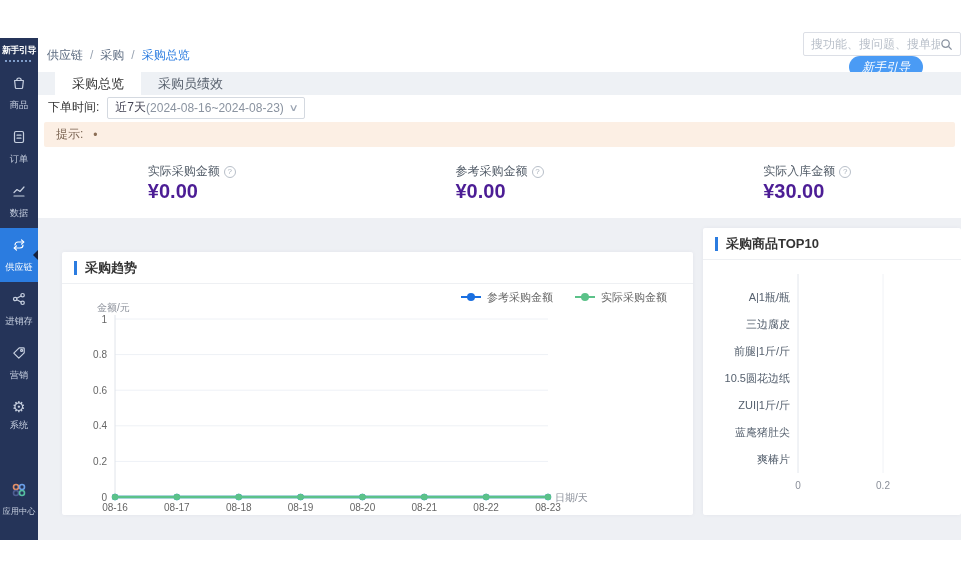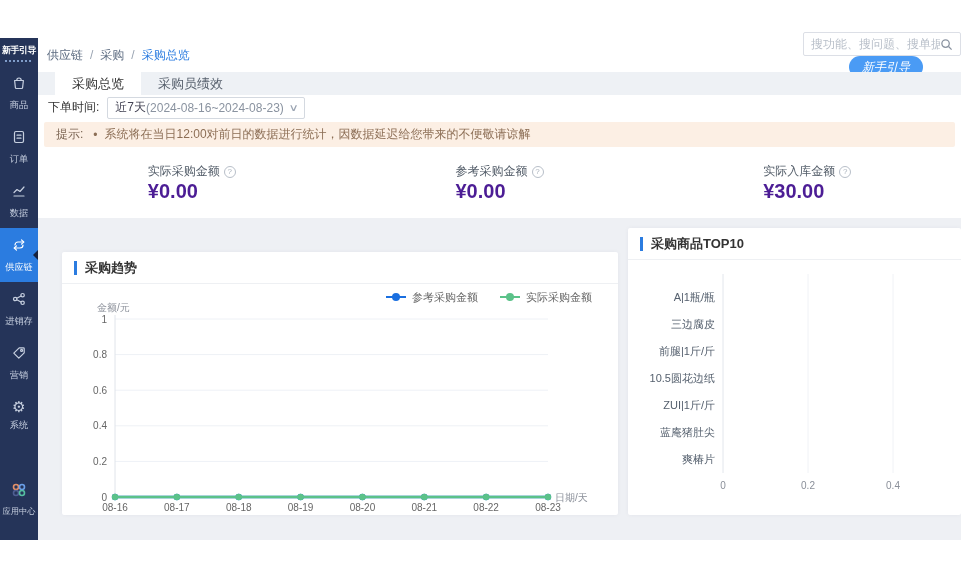--- a/index.html
+++ b/index.html
@@ -54,21 +54,21 @@
 
   .metrics { background:#fff; display:flex; padding:13px 0 15px; }
   .metric { flex:1; display:flex; justify-content:center; }
   .metric-inner { text-align:left; }
   .metric-label { font-size:12px; color:#525c68; display:flex; align-items:center; gap:4px; }
   .help-icon { width:12px; height:12px; border:1px solid #b8bfc9; border-radius:50%; color:#aab2bc; font-size:8px; line-height:10px; text-align:center; display:inline-block; cursor:pointer; }
   .metric-value { margin-top:0; font-size:20px; font-weight:bold; color:#4c1d95; }
 
   .charts { height:322px; background:#eef0f4; display:flex; gap:10px; padding:10px 0 25px 24px; }
   .panel { background:#fff; border-radius:2px; box-shadow:0 0 4px rgba(20,40,80,.05); overflow:hidden; }
-  .panel.trend { width:556px; flex-shrink:0;margin-top:24px; }
+  .panel.trend { width:631px; flex-shrink:0;margin-top:24px; }
   .panel.top10 { flex:1; min-width:0; }
   .panel-header { height:32px; display:flex; align-items:center; padding:0 12px; border-bottom:1px solid #eef0f3; }
   .accent { width:3px; height:14px; background:#2b7ce0; margin-right:8px; }
   .panel-title { font-size:13px; font-weight:bold; color:#333; }
   .legend { display:flex; justify-content:flex-end; align-items:center; gap:22px; padding:9px 26px 0 0; height:17px; }
   .legend-item { display:flex; align-items:center; gap:6px; font-size:11px; color:#666; cursor:pointer; }
   .lm { position:relative; width:20px; height:8px; display:inline-block; }
   .lm::before { content:""; position:absolute; left:0; right:0; top:3px; height:2px; background:var(--c,#999); }
   .lm i { position:absolute; left:6px; top:0; width:8px; height:8px; border-radius:50%; background:var(--c,#999); }
   svg text { font-family:"Liberation Sans","DejaVu Sans",sans-serif; }
@@ -179,21 +179,20 @@
         <span class="select-box">
           <span class="val-main">近7天</span>
           <span class="val-range">(2024-08-16~2024-08-23)</span>
           <span class="chev">∨</span>
         </span>
       </div>
 
       <div class="notice">
         <span class="prefix">提示:</span>
         <span class="bullet">•</span>
-        <span>系统将在当日12:00对前日的数据进行统计，因数据延迟给您带来的不便敬请谅解</span>
       </div>
 
       <div class="metrics">
         <div class="metric">
           <div class="metric-inner">
             <div class="metric-label">
                 <span>实际采购金额</span>
                 <span class="help-icon">?</span>
               </div>
             <div class="metric-value">¥0.00</div>

